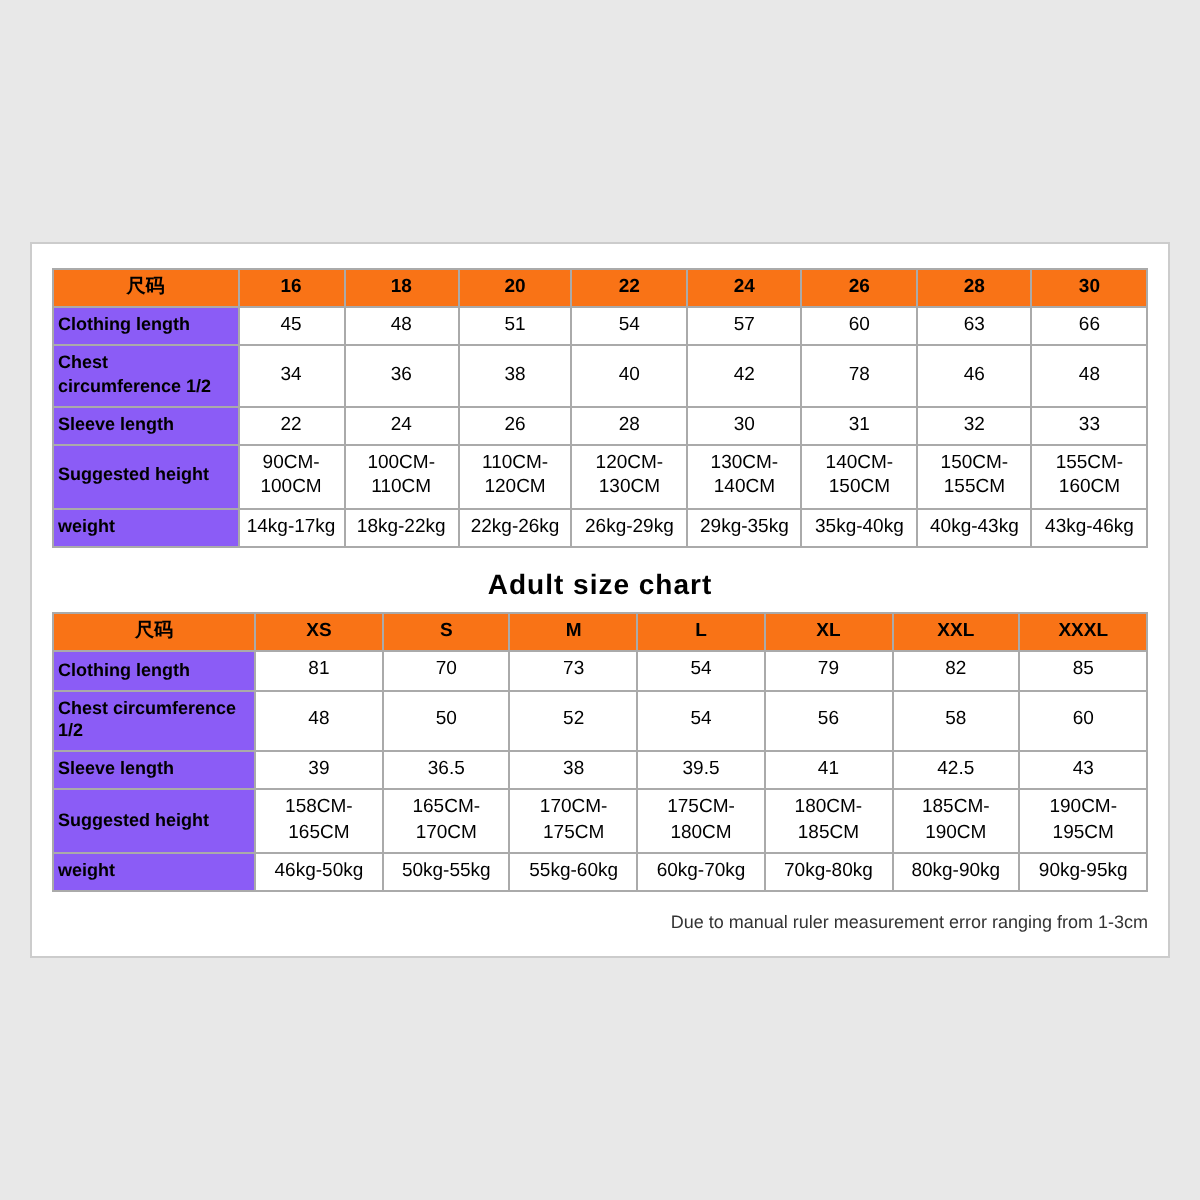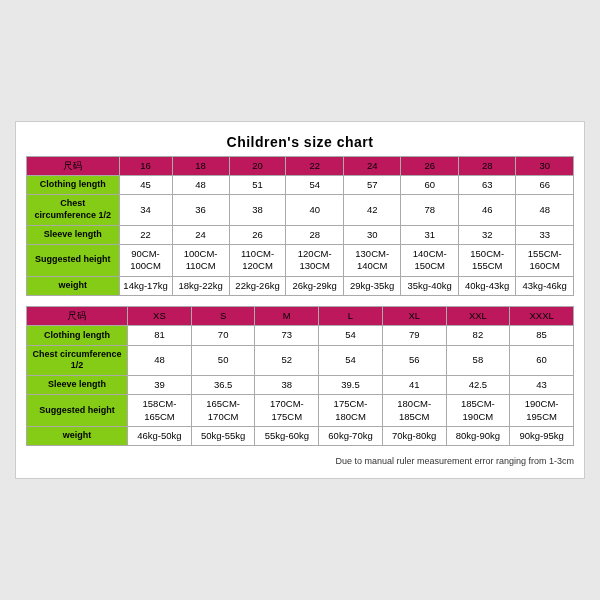--- a/index.html
+++ b/index.html
@@ -31,42 +31,41 @@
       font-size: 9.5px;
       margin-bottom: 10px;
     }
     th, td {
       border: 1px solid #aaa;
       text-align: center;
       padding: 3px 2px;
       line-height: 1.3;
     }
     th {
-      background: #be185d;
-      font-weight: normal;
+      background: #f97316;
+      font-weight: bold;
     }
     .row-header {
-      background: #84cc16;
+      background: #8b5cf6;
       font-weight: bold;
-      text-align: center;
+      text-align: left;
       font-size: 9px;
     }
     .footer-note {
       text-align: right;
       font-size: 9px;
       color: #333;
       margin-top: 4px;
     }
   </style>
 </head>
 <body>
 
 <div class="chart-container">
 
-  <div class="section-title">Children's size chart</div>
   <table>
     <thead>
       <tr id="children-header-row">
           <th>尺码</th>
           <th>16</th>
           <th>18</th>
           <th>20</th>
           <th>22</th>
           <th>24</th>
           <th>26</th>
@@ -126,20 +125,21 @@
           <td>22kg-26kg</td>
           <td>26kg-29kg</td>
           <td>29kg-35kg</td>
           <td>35kg-40kg</td>
           <td>40kg-43kg</td>
           <td>43kg-46kg</td>
         </tr>
       </tbody>
   </table>
 
+  <div class="section-title">Adult size chart</div>
   <table>
     <thead>
       <tr id="adult-header-row">
           <th>尺码</th>
           <th>XS</th>
           <th>S</th>
           <th>M</th>
           <th>L</th>
           <th>XL</th>
           <th>XXL</th>

